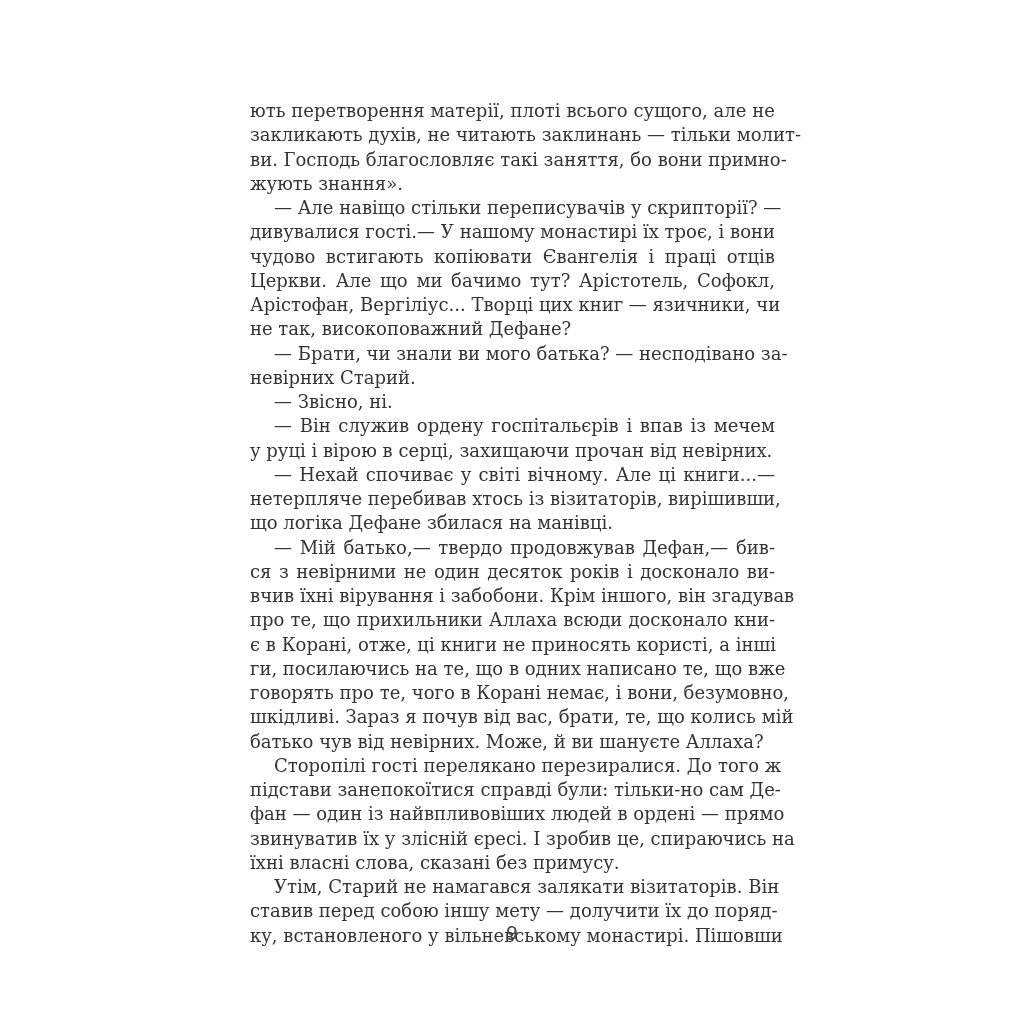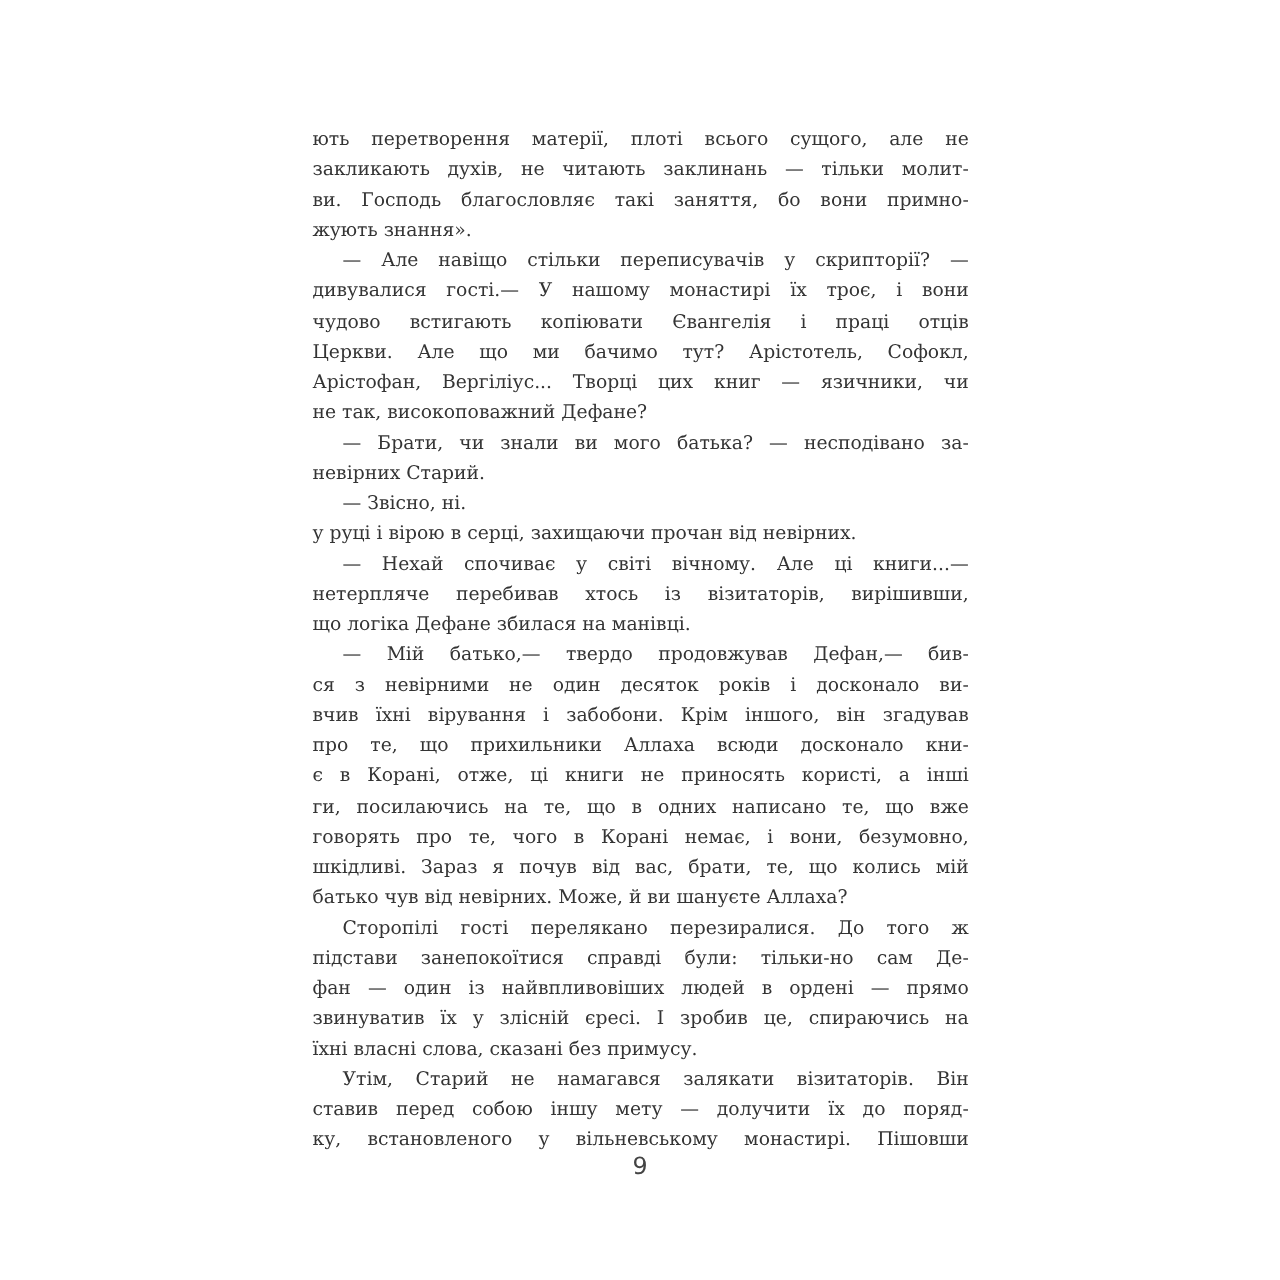--- a/index.html
+++ b/index.html
@@ -19,21 +19,21 @@
     width: 1024px;
     height: 1024px;
     background: #ffffff;
   }
   .text-block {
     position: absolute;
     left: 250px;
     top: 99px;
     width: 525px;
     font-family: "DejaVu Serif", "Liberation Serif", serif;
-    font-size: 15px;
+    font-size: 18px;
     line-height: 24.25px;
     color: #343434;
   }
   .line {
     display: block;
     white-space: nowrap;
     text-align: justify;
     text-align-last: justify;
     height: 24.25px;
     overflow: visible;
@@ -66,20 +66,21 @@
       <span class="line last">жують знання».</span>
       <span class="line indent">— Але навіщо стільки переписувачів у скрипторії? —</span>
       <span class="line">дивувалися гості.— У нашому монастирі їх троє, і вони</span>
       <span class="line">чудово встигають копіювати Євангелія і праці отців</span>
       <span class="line">Церкви. Але що ми бачимо тут? Арістотель, Софокл,</span>
       <span class="line">Арістофан, Вергіліус... Творці цих книг — язичники, чи</span>
       <span class="line last">не так, високоповажний Дефане?</span>
       <span class="line indent">— Брати, чи знали ви мого батька? — несподівано за-</span>
       <span class="line last">невірних Старий.</span>
       <span class="line indent last">— Звісно, ні.</span>
+      <span class="line indent">— Він служив ордену госпітальєрів і впав із мечем</span>
       <span class="line last">у руці і вірою в серці, захищаючи прочан від невірних.</span>
       <span class="line indent">— Нехай спочиває у світі вічному. Але ці книги...—</span>
       <span class="line">нетерпляче перебивав хтось із візитаторів, вирішивши,</span>
       <span class="line last">що логіка Дефане збилася на манівці.</span>
       <span class="line indent">— Мій батько,— твердо продовжував Дефан,— бив-</span>
       <span class="line">ся з невірними не один десяток років і досконало ви-</span>
       <span class="line">вчив їхні вірування і забобони. Крім іншого, він згадував</span>
       <span class="line">про те, що прихильники Аллаха всюди досконало кни-</span>
       <span class="line">є в Корані, отже, ці книги не приносять користі, а інші</span>
       <span class="line">ги, посилаючись на те, що в одних написано те, що вже</span>

